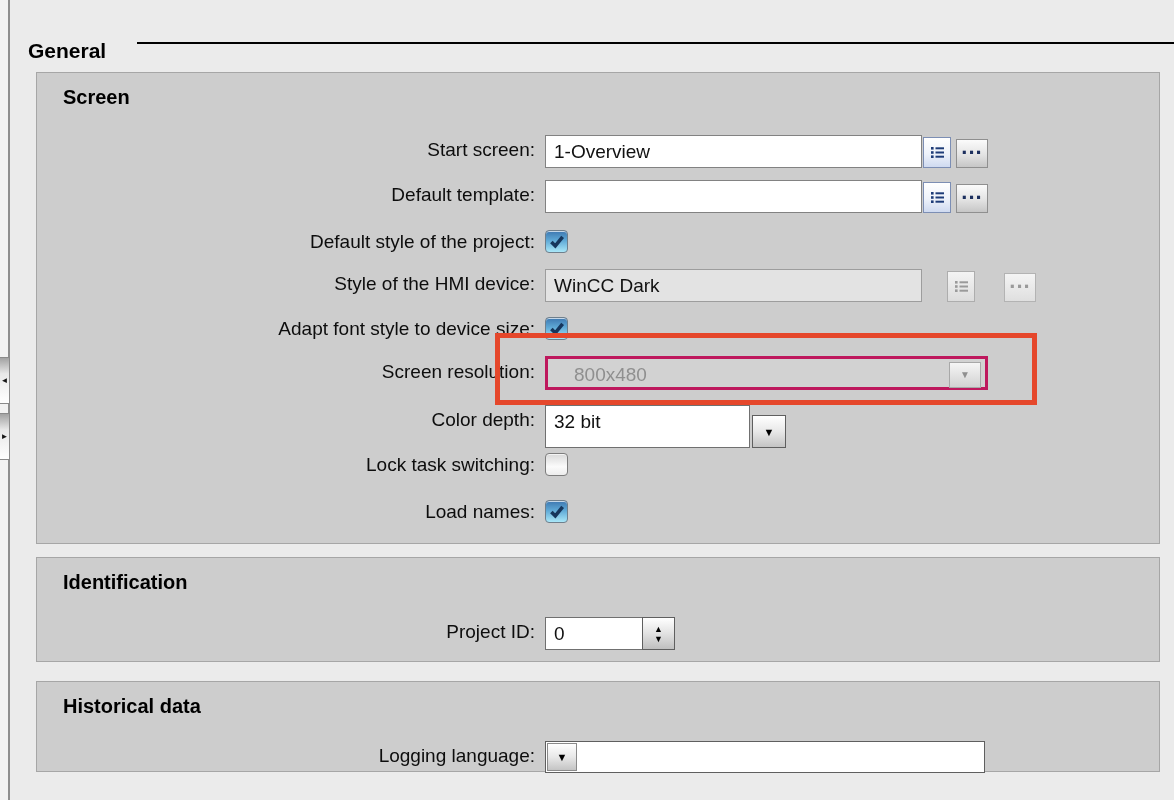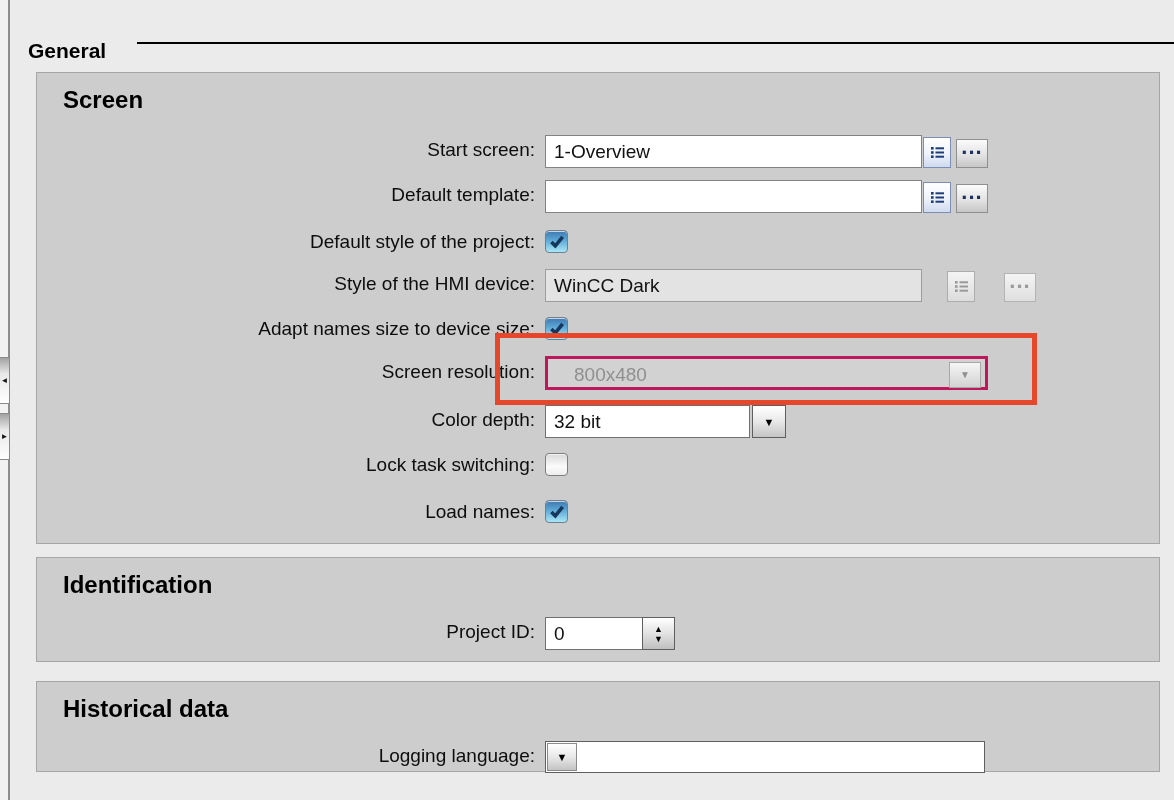--- a/index.html
+++ b/index.html
@@ -40,21 +40,21 @@
   
   .section {
     position:absolute; left:36px; width:1124px;
     background:#cdcdcd; border:1px solid #a6a6a6;
   }
   .section.screen { top:72px; height:472px; }
   .section.identification { top:557px; height:105px; }
   .section.historical { top:681px; height:91px; }
   .section-title {
     position:absolute; left:26px; top:13px;
-    font-size:24px; font-weight:bold; color:#000;
+    font-size:20px; font-weight:bold; color:#000;
   }
 
   
   .row-label {
     position:absolute; left:40px; width:495px; text-align:right;
     font-size:19px; color:#0d0d0d; white-space:nowrap;
   }
   .ctl { position:absolute; left:545px; display:flex; align-items:flex-end; }
 
   
@@ -234,38 +234,38 @@
       <line x1="6.5" y1="4.3" x2="15" y2="4.3"></line>
         <line x1="6.5" y1="8.5" x2="15" y2="8.5"></line>
         <line x1="6.5" y1="12.7" x2="15" y2="12.7"></line>
     </svg>
   </div>
   <div class="dots-btn">
       <span>...</span>
     </div>
 </div>
 
-<div class="row-label" style="top:317px; line-height:23px;">Adapt names size to device size:</div>
+<div class="row-label" style="top:317px; line-height:23px;">Adapt font style to device size:</div>
 <div class="checkbox checked" style="top:317px;">
   <svg width="18" height="18" viewBox="0 0 16 16">
       <path d="M3 8 L6.5 11.5 L13 3.5" stroke="#16365c" stroke-width="3.2" fill="none"></path>
     </svg>
 </div>
 
 <div class="row-label" style="top:361px;">Screen resolution:</div>
 <div class="combo-disabled" style="top:356px;">
   <span>800x480</span>
   <div class="arrow-btn">
     <span>▼</span>
   </div>
 </div>
 
 <div class="row-label" style="top:409px;">Color depth:</div>
 <div class="ctl combo" style="top:405px;">
-  <div class="combo-text" style="width:205px; height:33px;">32 bit</div>
+  <div class="combo-text" style="width:205px; height:43px;">32 bit</div>
   <div class="arrow-sq" style="width:34px; height:33px; margin-left:2px;">
     <span>▼</span>
   </div>
 </div>
 
 <div class="row-label" style="top:453px; line-height:23px;">Lock task switching:</div>
 <div class="checkbox" style="top:453px;">
   
 </div>
 

